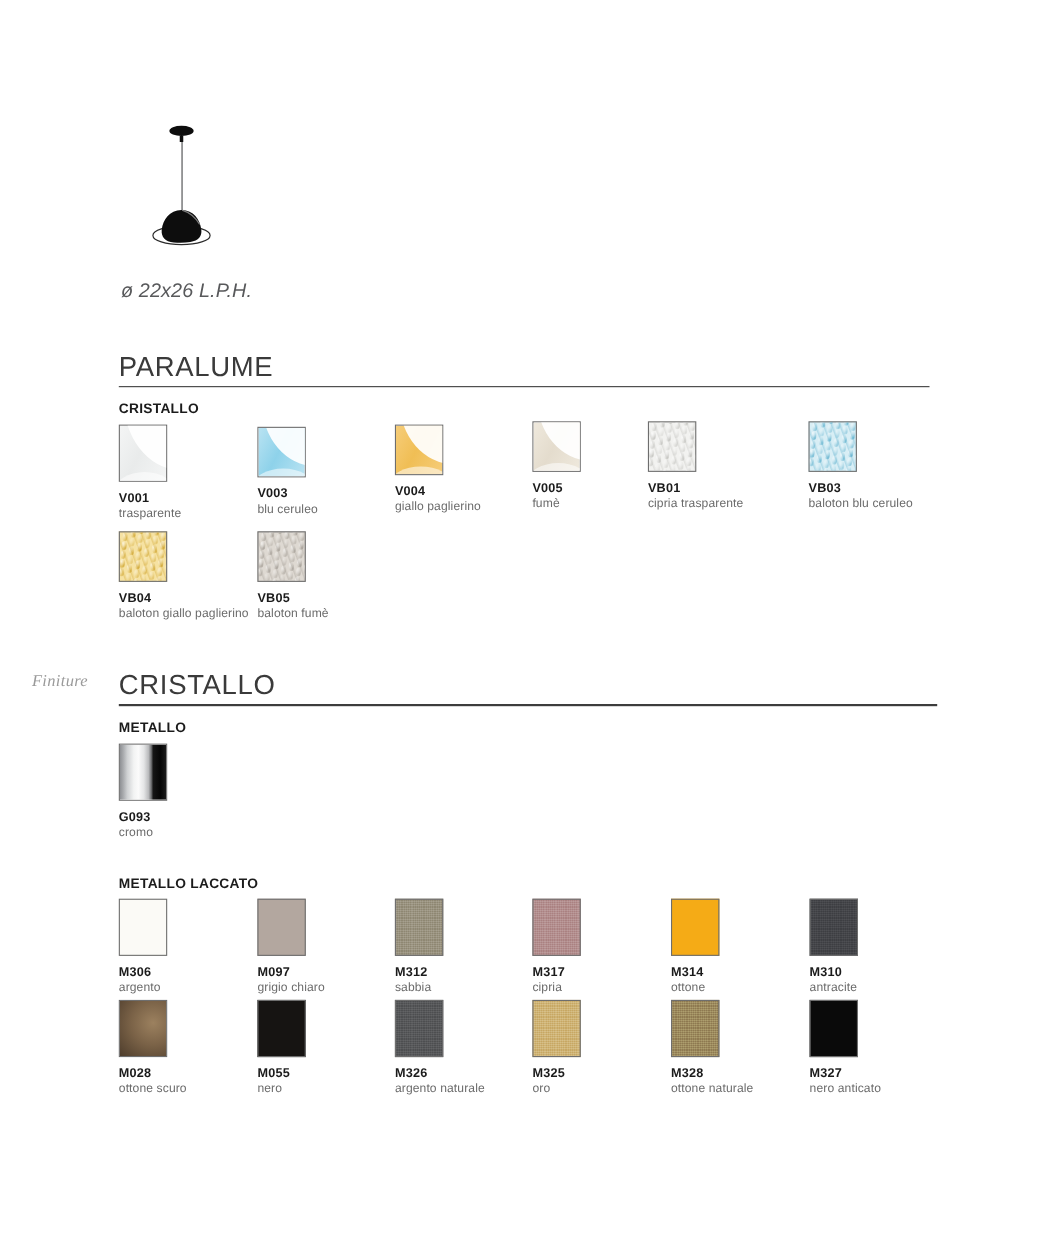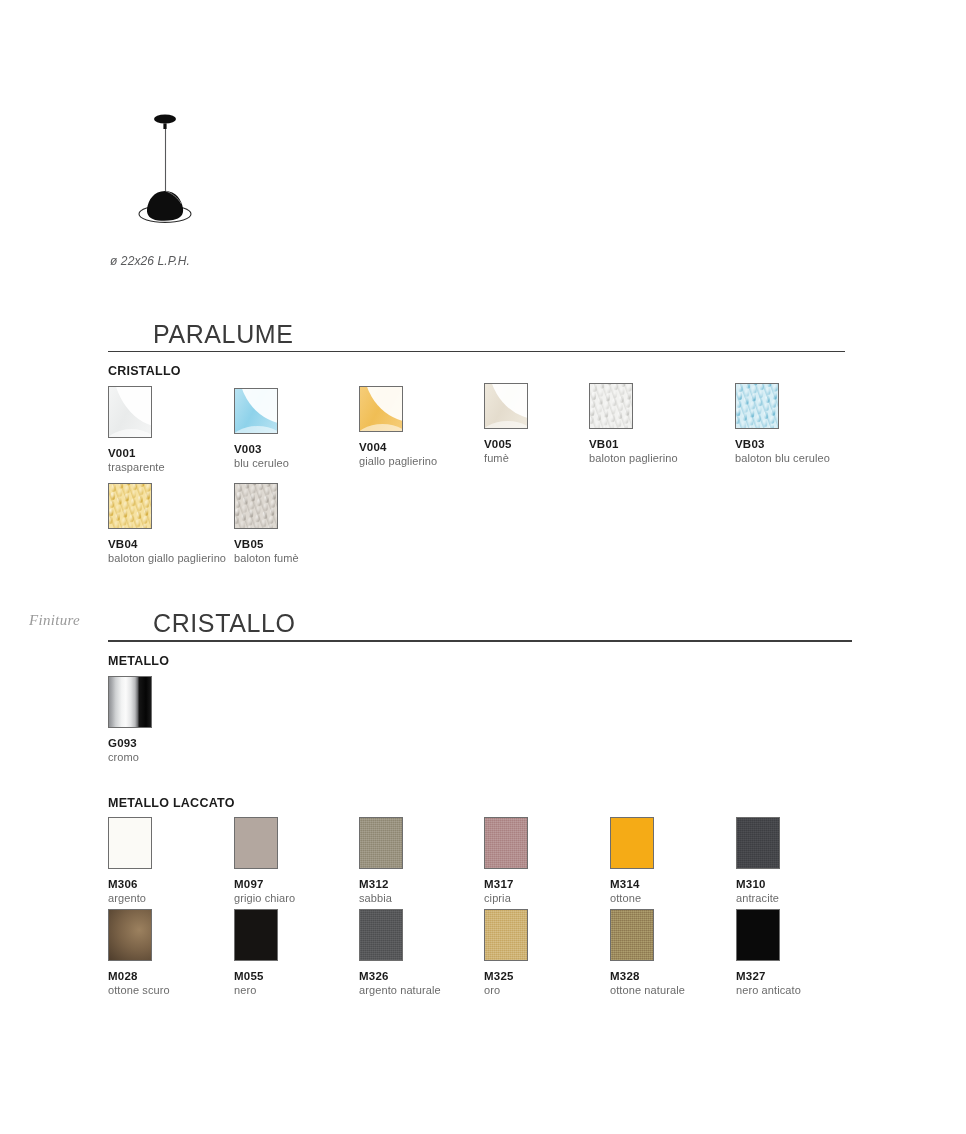--- a/index.html
+++ b/index.html
@@ -21,21 +21,21 @@
     left: 110px;
     top: 105px;
     width: 140px;
     height: 125px;
   }
   #dimension-label {
     position: absolute;
     left: 110px;
     top: 254px;
     font-family: "Liberation Sans", sans-serif;
-    font-size: 12px;
+    font-size: 18px;
     font-style: italic;
     color: #58595b;
     letter-spacing: .1px;
     white-space: nowrap;
   }
 
   
   #side-label {
     position: absolute;
     left: 29px;
@@ -50,21 +50,20 @@
   
   .section-title {
     position: absolute;
     left: 108px;
     font-family: "Liberation Sans", sans-serif;
     font-size: 25px;
     font-weight: 400;
     color: #3a3a3a;
     letter-spacing: .6px;
     white-space: nowrap;
-    margin-left: 45px;
   }
   .section-rule {
     position: absolute;
     left: 108px;
     background: #3d3d3d;
   }
   .group-title {
     position: absolute;
     left: 108px;
     font-family: "Liberation Sans", sans-serif;
@@ -272,21 +271,21 @@
           <i style="left: 32px; top: 42px; background: radial-gradient(at 32% 28%, rgba(255, 255, 255, 0.85) 0%, rgba(255, 255, 255, 0) 58%), radial-gradient(at 68% 76%, rgb(185, 185, 181) 0%, rgba(255, 255, 255, 0) 72%); opacity: 0.5; transform: rotate(28deg);"></i>
           <i style="left: 40px; top: 42px; background: radial-gradient(at 32% 28%, rgba(255, 255, 255, 0.85) 0%, rgba(255, 255, 255, 0) 58%), radial-gradient(at 68% 76%, rgb(185, 185, 181) 0%, rgba(255, 255, 255, 0) 72%); opacity: 0.6; transform: rotate(19deg);"></i>
           <i style="left: 20px; top: 49px; background: radial-gradient(at 32% 28%, rgba(255, 255, 255, 0.85) 0%, rgba(255, 255, 255, 0) 58%), radial-gradient(at 68% 76%, rgb(185, 185, 181) 0%, rgba(255, 255, 255, 0) 72%); opacity: 0.6; transform: rotate(21deg);"></i>
           <i style="left: 28px; top: 49px; background: radial-gradient(at 32% 28%, rgba(255, 255, 255, 0.85) 0%, rgba(255, 255, 255, 0) 58%), radial-gradient(at 68% 76%, rgb(185, 185, 181) 0%, rgba(255, 255, 255, 0) 72%); opacity: 0.7; transform: rotate(26deg);"></i>
           <i style="left: 36px; top: 49px; background: radial-gradient(at 32% 28%, rgba(255, 255, 255, 0.85) 0%, rgba(255, 255, 255, 0) 58%), radial-gradient(at 68% 76%, rgb(185, 185, 181) 0%, rgba(255, 255, 255, 0) 72%); opacity: 0.3; transform: rotate(31deg);"></i>
           <i style="left: 32px; top: 56px; background: radial-gradient(at 32% 28%, rgba(255, 255, 255, 0.85) 0%, rgba(255, 255, 255, 0) 58%), radial-gradient(at 68% 76%, rgb(185, 185, 181) 0%, rgba(255, 255, 255, 0) 72%); opacity: 0.6; transform: rotate(20deg);"></i>
         </div>
         <div style="position: absolute; inset: 0px; background: repeating-linear-gradient(70deg, rgba(255, 255, 255, 0) 0px, rgba(255, 255, 255, 0) 4px, rgb(185, 185, 181) 5px, rgba(255, 255, 255, 0) 7px); opacity: 0.3;"></div>
       </div>
       <div class="swatch-code">VB01</div>
-      <div class="swatch-name">baloton paglierino</div>
+      <div class="swatch-name">cipria trasparente</div>
     </div>
     <div class="swatch-cell" style="left: 735px; top: 383px;">
       <div style="height: 0px;"></div>
       <div class="swatch-chip" style="background: rgb(216, 238, 245);">
         <div class="baloton-dimples">
           <i style="left: 8px; top: 0px; background: radial-gradient(at 32% 28%, rgba(255, 255, 255, 0.85) 0%, rgba(255, 255, 255, 0) 58%), radial-gradient(at 68% 76%, rgb(78, 168, 200) 0%, rgba(255, 255, 255, 0) 72%); opacity: 0.4; transform: rotate(23deg);"></i>
           <i style="left: 16px; top: 0px; background: radial-gradient(at 32% 28%, rgba(255, 255, 255, 0.85) 0%, rgba(255, 255, 255, 0) 58%), radial-gradient(at 68% 76%, rgb(78, 168, 200) 0%, rgba(255, 255, 255, 0) 72%); opacity: 0.5; transform: rotate(28deg);"></i>
           <i style="left: 24px; top: 0px; background: radial-gradient(at 32% 28%, rgba(255, 255, 255, 0.85) 0%, rgba(255, 255, 255, 0) 58%), radial-gradient(at 68% 76%, rgb(78, 168, 200) 0%, rgba(255, 255, 255, 0) 72%); opacity: 0.6; transform: rotate(19deg);"></i>
           <i style="left: 32px; top: 0px; background: radial-gradient(at 32% 28%, rgba(255, 255, 255, 0.85) 0%, rgba(255, 255, 255, 0) 58%), radial-gradient(at 68% 76%, rgb(78, 168, 200) 0%, rgba(255, 255, 255, 0) 72%); opacity: 0.7; transform: rotate(24deg);"></i>
           <i style="left: 4px; top: 7px; background: radial-gradient(at 32% 28%, rgba(255, 255, 255, 0.85) 0%, rgba(255, 255, 255, 0) 58%), radial-gradient(at 68% 76%, rgb(78, 168, 200) 0%, rgba(255, 255, 255, 0) 72%); opacity: 0.6; transform: rotate(21deg);"></i>

